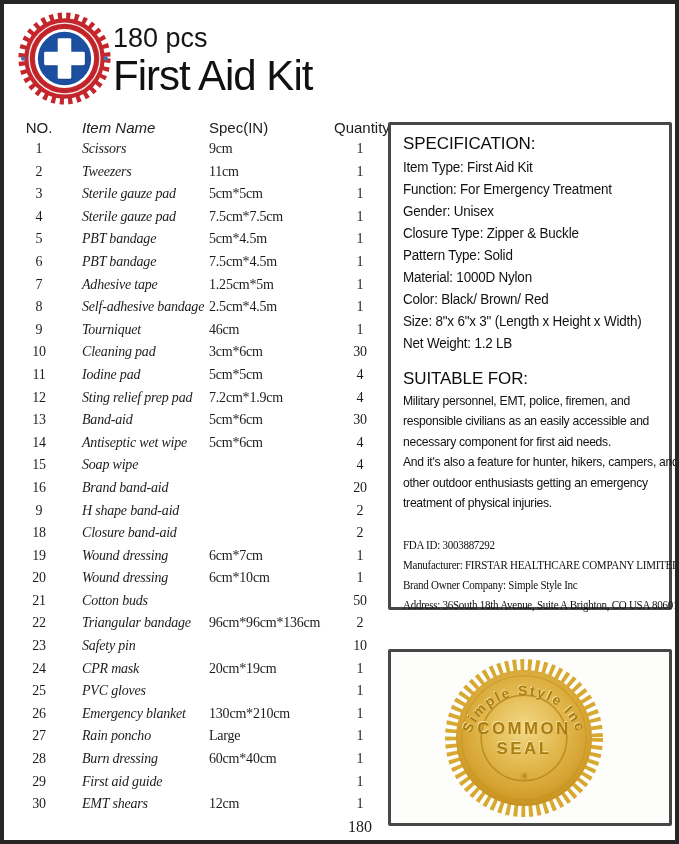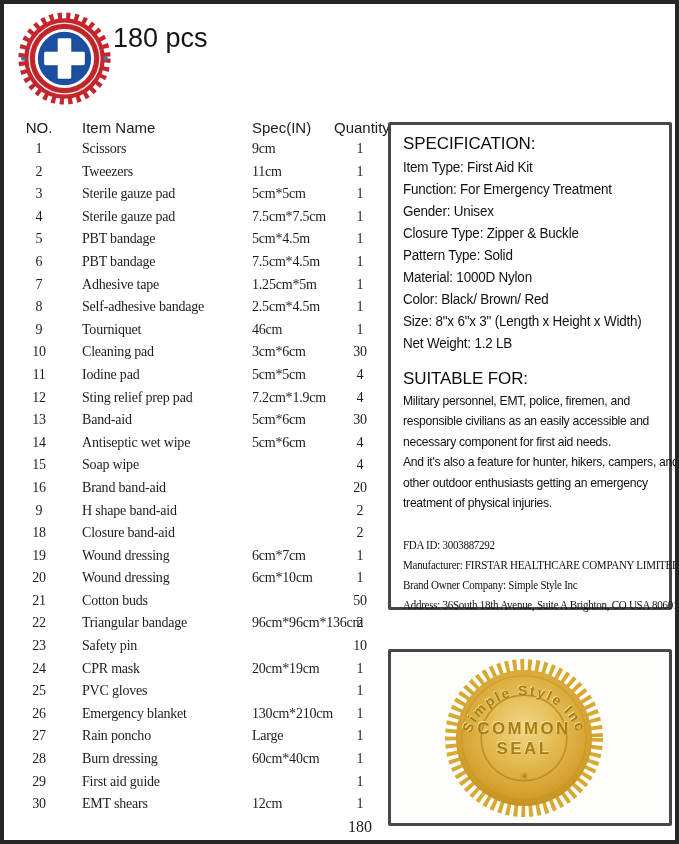--- a/index.html
+++ b/index.html
@@ -14,22 +14,22 @@
   .pcs{font-size:27px;line-height:30px;color:#141414;}
   .kit{font-size:42px;line-height:46px;letter-spacing:-1px;color:#111;}
   
   .table{position:absolute;left:20px;top:115px;width:362px;}
   .tgrid{display:grid;grid-template-columns:30px 155px 125px 52px;}
   .thead{font-family:"Liberation Sans",sans-serif;font-size:15px;color:#202020;height:19px;line-height:17px;}
   .tbody{display:grid;grid-template-columns:30px 155px 125px 52px;grid-auto-rows:22.6px;
          font-family:"Liberation Serif",serif;font-size:14px;letter-spacing:-0.2px;color:#1c1c1c;}
   .tbody .trow{display:contents;}
   .c-no{text-align:center;}
-  .c-name{padding-left:28px;white-space:nowrap;}
-  .c-spec{white-space:nowrap;margin-left:43px;}
+  .c-name{padding-left:28px;white-space:nowrap;font-style:italic;}
+  .c-spec{white-space:nowrap;}
   .c-qty{text-align:center;}
   .tbody > div, .trow > div{line-height:22.6px;overflow:visible;}
   .total-row{display:grid;grid-template-columns:30px 155px 125px 52px;height:22.6px;
              font-family:"Liberation Serif",serif;font-size:16px;}
   .total-row .c-qty{line-height:22.6px;}
   
   .spec-box{
     position:absolute;left:384px;top:118px;width:284px;height:488px;
     border:3px solid #474747;border-radius:2px;box-sizing:border-box;
     padding:7px 16px 0 12px;background:#fff;
@@ -66,20 +66,21 @@
     <rect x="44.2" y="30.2" width="14" height="42" rx="1.5" fill="#16407f" opacity="0.6"></rect>
     <rect x="30.2" y="44.2" width="42" height="14" rx="1.5" fill="#16407f" opacity="0.6"></rect>
     <rect x="43" y="29" width="14" height="42" rx="1.5" fill="#ffffff"></rect>
     <rect x="29" y="43" width="42" height="14" rx="1.5" fill="#ffffff"></rect>
     <circle cx="7.5" cy="50" r="2.4" fill="#4a6fae"></circle>
     <circle cx="92.5" cy="50" r="2.4" fill="#4a6fae"></circle>
   </svg>
 
   <div class="title-block">
     <div class="pcs">180 pcs</div>
+    <div class="kit">First Aid Kit</div>
   </div>
 
   <div class="table">
     <div class="tgrid thead">
       <div class="c-no">NO.</div>
       <div class="c-name">Item Name</div>
       <div class="c-spec">Spec(IN)</div>
       <div class="c-qty">Quantity</div>
     </div>
     <div class="tbody">

